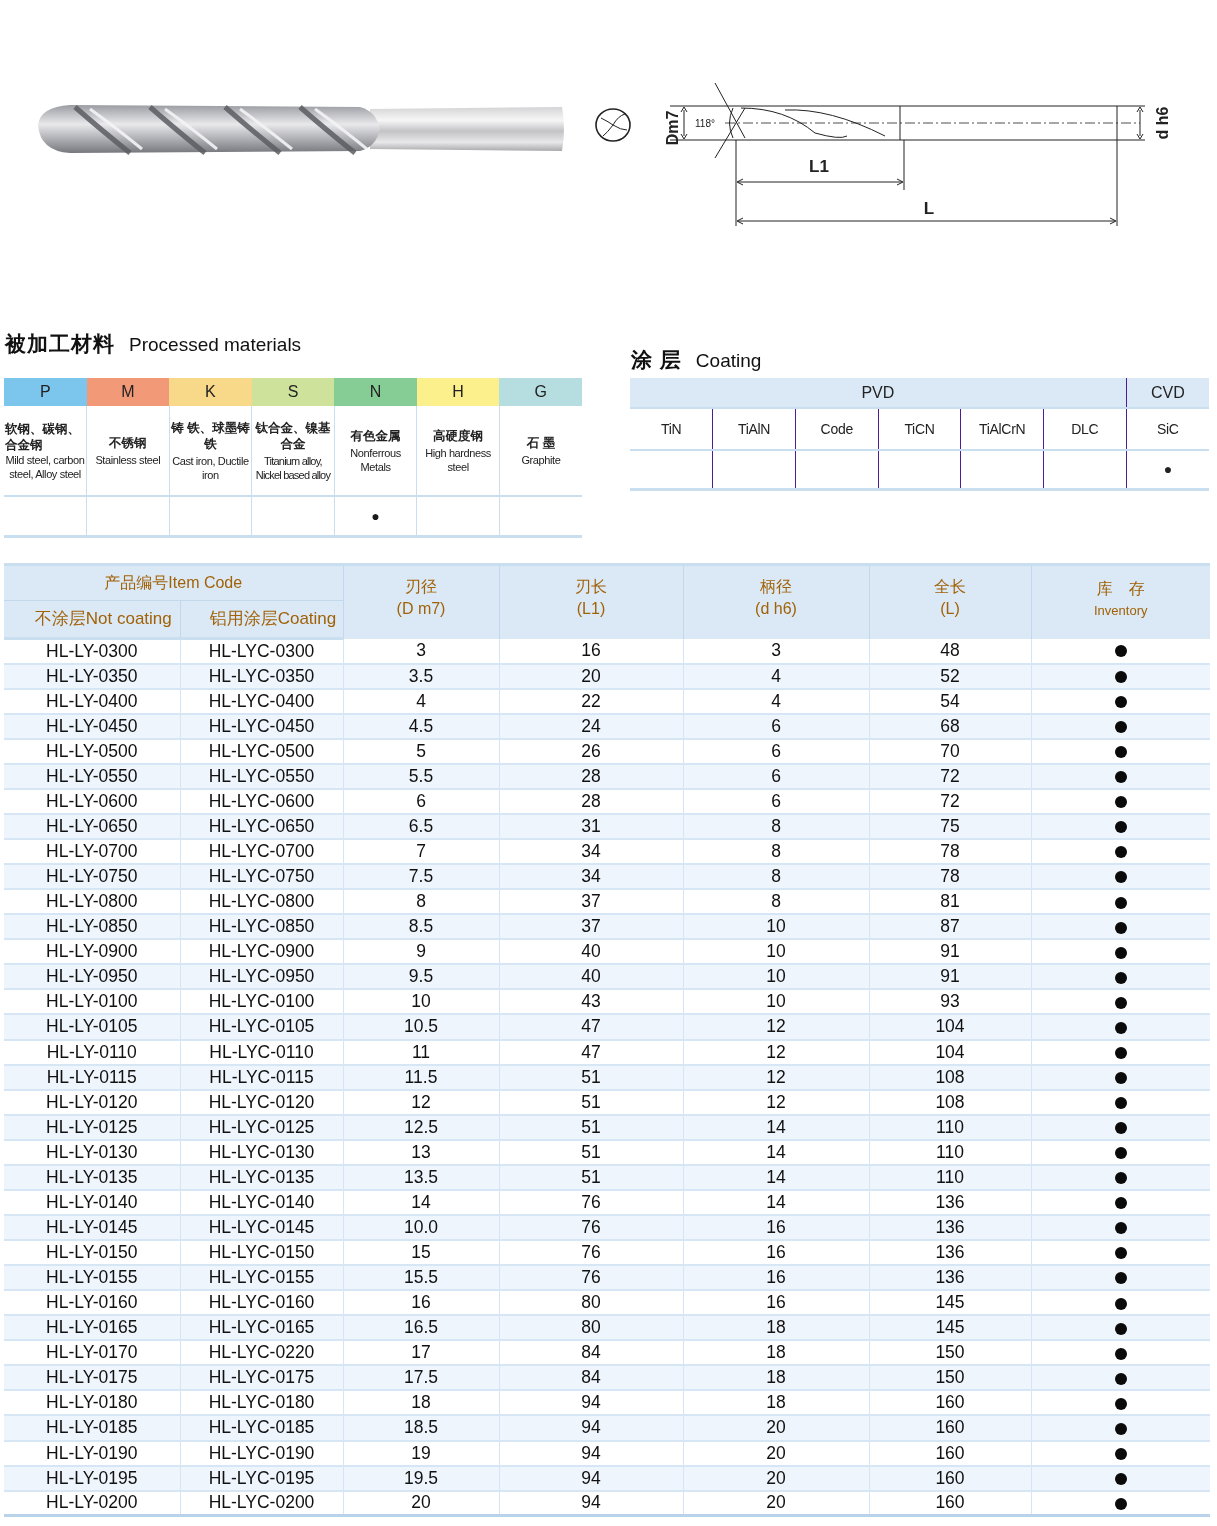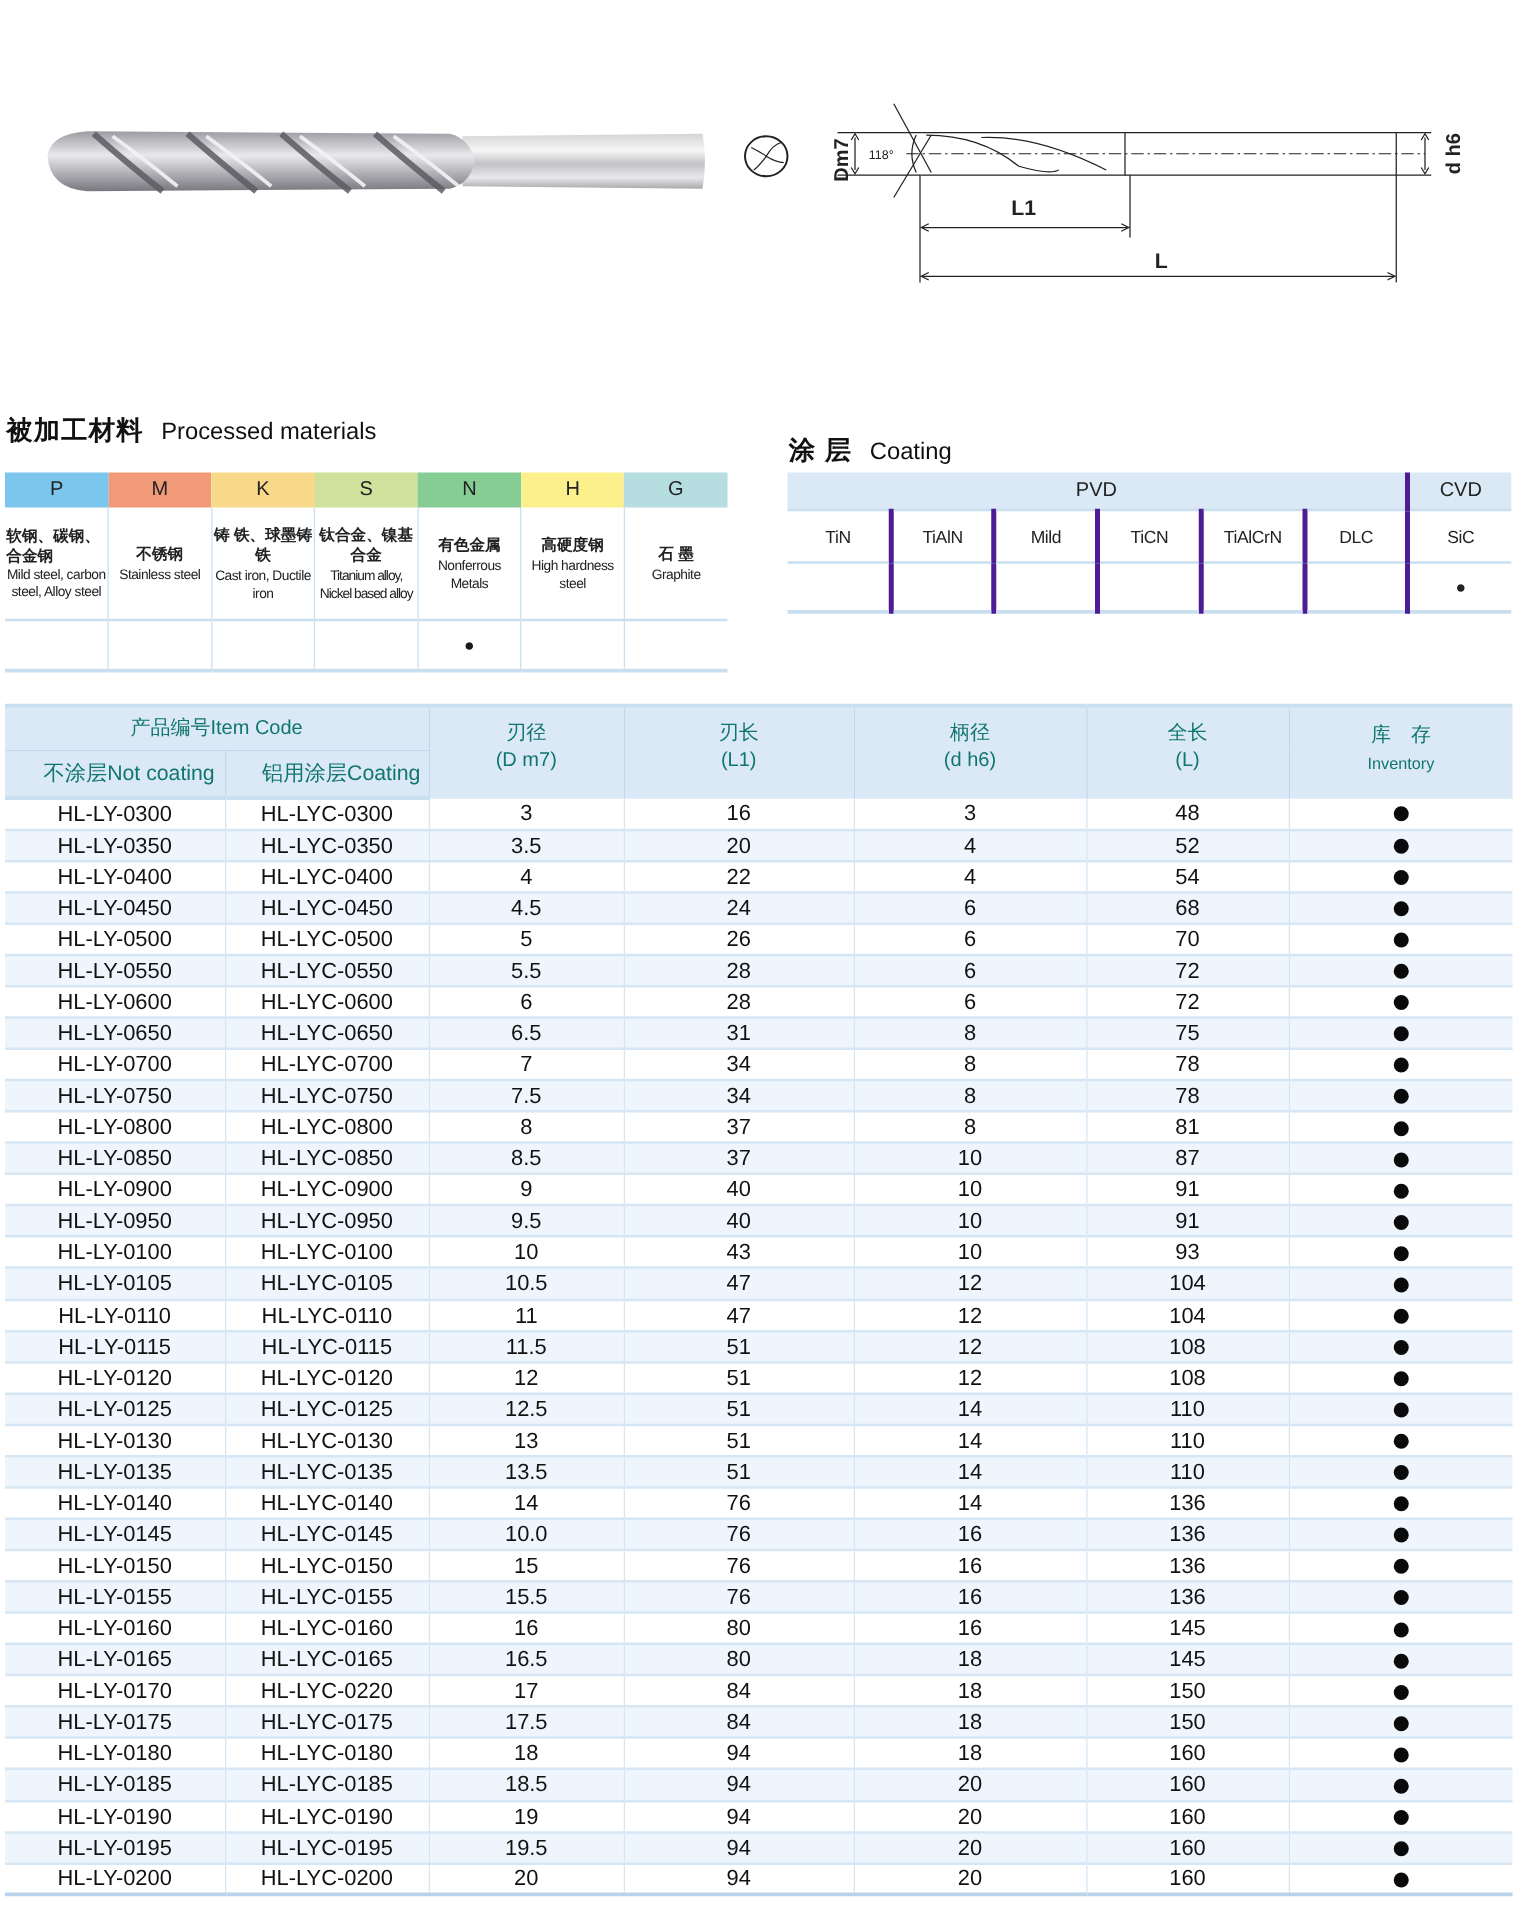--- a/index.html
+++ b/index.html
@@ -25,29 +25,29 @@
   #materials td:last-child { border-right: none; }
   #materials .hdr td { height: 28px; font-size: 16px; color: #222; border-right: none; }
   #materials .desc td { height: 90px; font-size: 11px; line-height: 14px; color: #222; padding: 0 1px;
                         border-bottom: 2px solid #c9dff0; }
   #materials .desc .cn { font-weight: bold; font-size: 12.5px; line-height: 16px; display: block; margin-bottom: 2px; }
   #materials .desc .en { display: block; letter-spacing: -0.4px; }
   #materials .mark td { height: 40px; border-bottom: 3px solid #c9dff0; font-size: 14px; }
 
   
   #coating { left: 630px; top: 378px; width: 579px; border-collapse: collapse; table-layout: fixed; }
-  #coating td { text-align: center; vertical-align: middle; border-right: 4px solid #4c1d95; font-size: 14px; color: #222; }
+  #coating td { text-align: center; vertical-align: middle; border-right: 1px solid #4c1d95; font-size: 14px; color: #222; }
   #coating td:last-child { border-right: none; }
   #coating .grp td { background: #dbe9f6; height: 30px; font-size: 16px; border-bottom: 2px solid #c9dff0; }
   #coating .types td { height: 42px; border-bottom: 2px solid #c9dff0; letter-spacing: -0.3px; }
   #coating .mark td { height: 39px; border-bottom: 3px solid #c9dff0; }
 
   
   #spec { left: 4px; top: 563px; width: 1206px; border-collapse: collapse; table-layout: fixed; }
-  #spec thead td { background: #dbe9f6; text-align: center; color: #0f766e; font-size: 16px; line-height: 22px;
+  #spec thead td { background: #dbe9f6; text-align: center; color: #a16207; font-size: 16px; line-height: 22px;
                    border-right: 1px solid #c2d8ec; }
   #spec thead td.last { border-right: none; }
   #spec thead tr.h1 td { height: 36px; border-top: 3px solid #c9dff0; }
   #spec thead tr.h2 td { height: 38px; border-top: 1px solid #c2d8ec; border-bottom: 3px solid #c9dff0; padding-left: 23px; }
   #spec thead .stack { padding-top: 2px; vertical-align: top; }
   #spec tbody td { height: 25.07px; text-align: center; font-size: 17.5px; color: #111;
                    border-right: 1px solid #d5e5f3; border-bottom: 2px solid #d6e6f4; }
   #spec tbody td:last-child { border-right: none; }
   #spec tbody tr:nth-child(even) td { background: #eef5fc; }
   #spec tbody tr:last-child td { border-bottom: 3px solid #b9d3ea; }
@@ -188,21 +188,21 @@
 
 <table id="coating" class="abs">
   <tbody>
       <tr class="grp">
     <td colspan="6">PVD</td>
     <td>CVD</td>
   </tr>
   <tr class="types">
     <td>TiN</td>
     <td>TiAlN</td>
-    <td>Mild</td>
+    <td>Code</td>
     <td>TiCN</td>
     <td>TiAlCrN</td>
     <td>DLC</td>
     <td>SiC</td>
   </tr>
   <tr class="mark">
     <td></td>
     <td></td>
     <td></td>
     <td></td>

